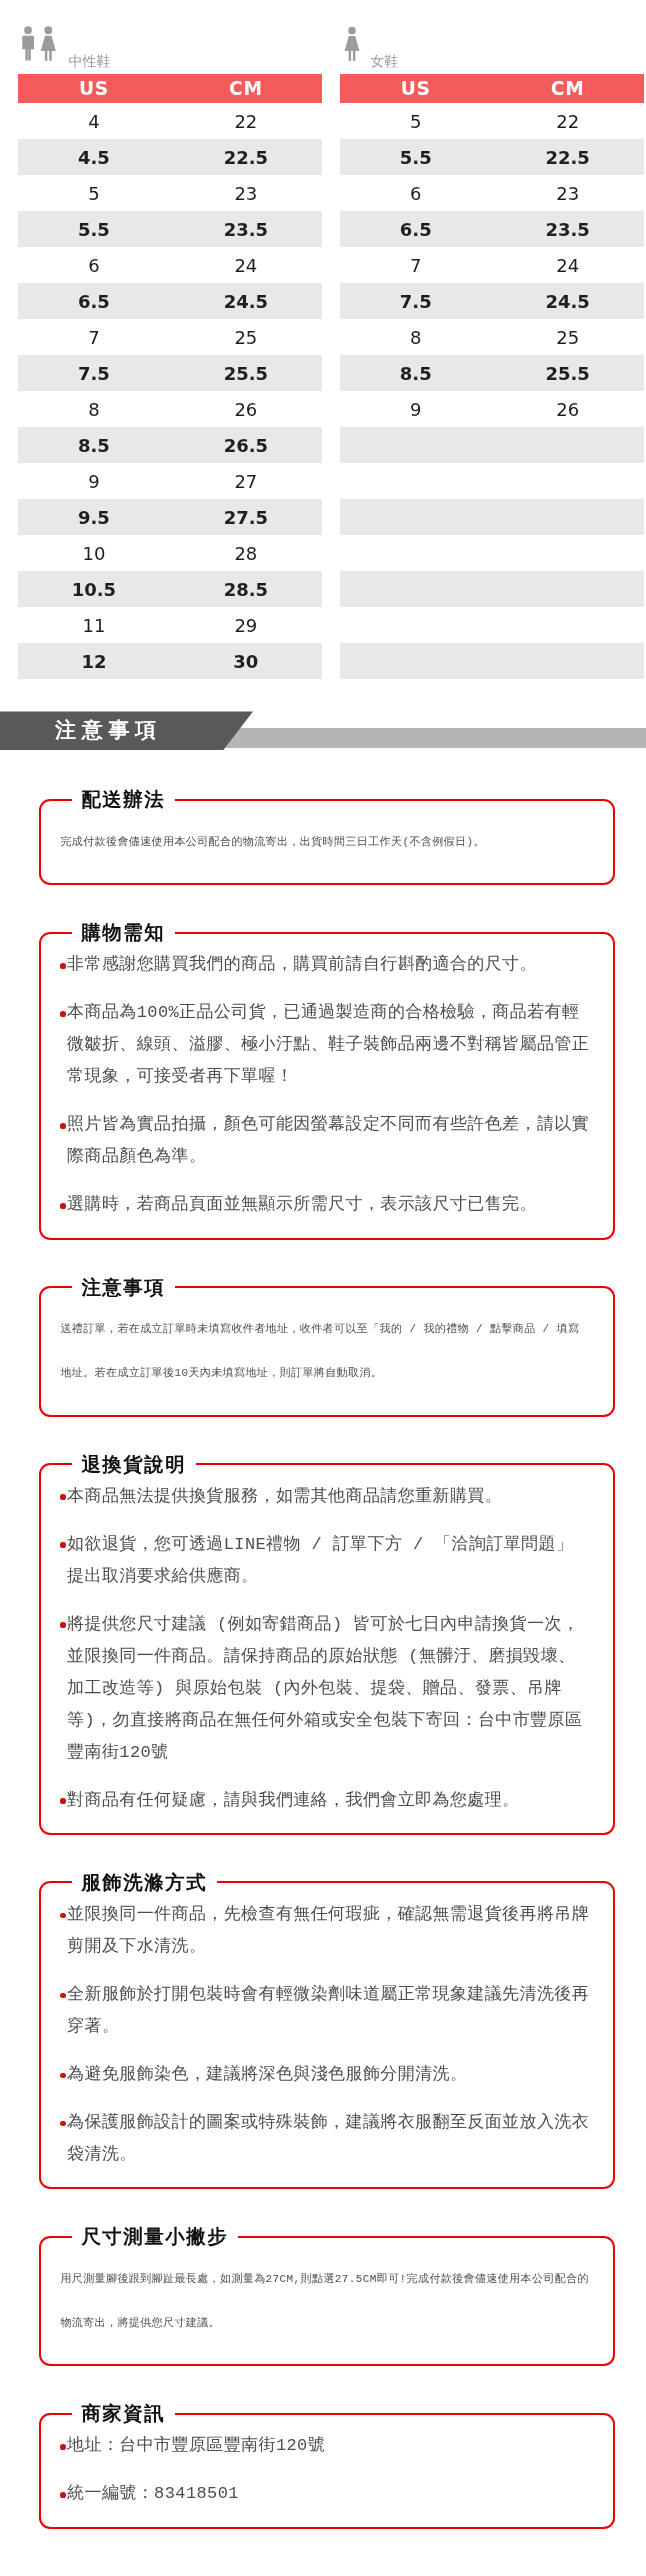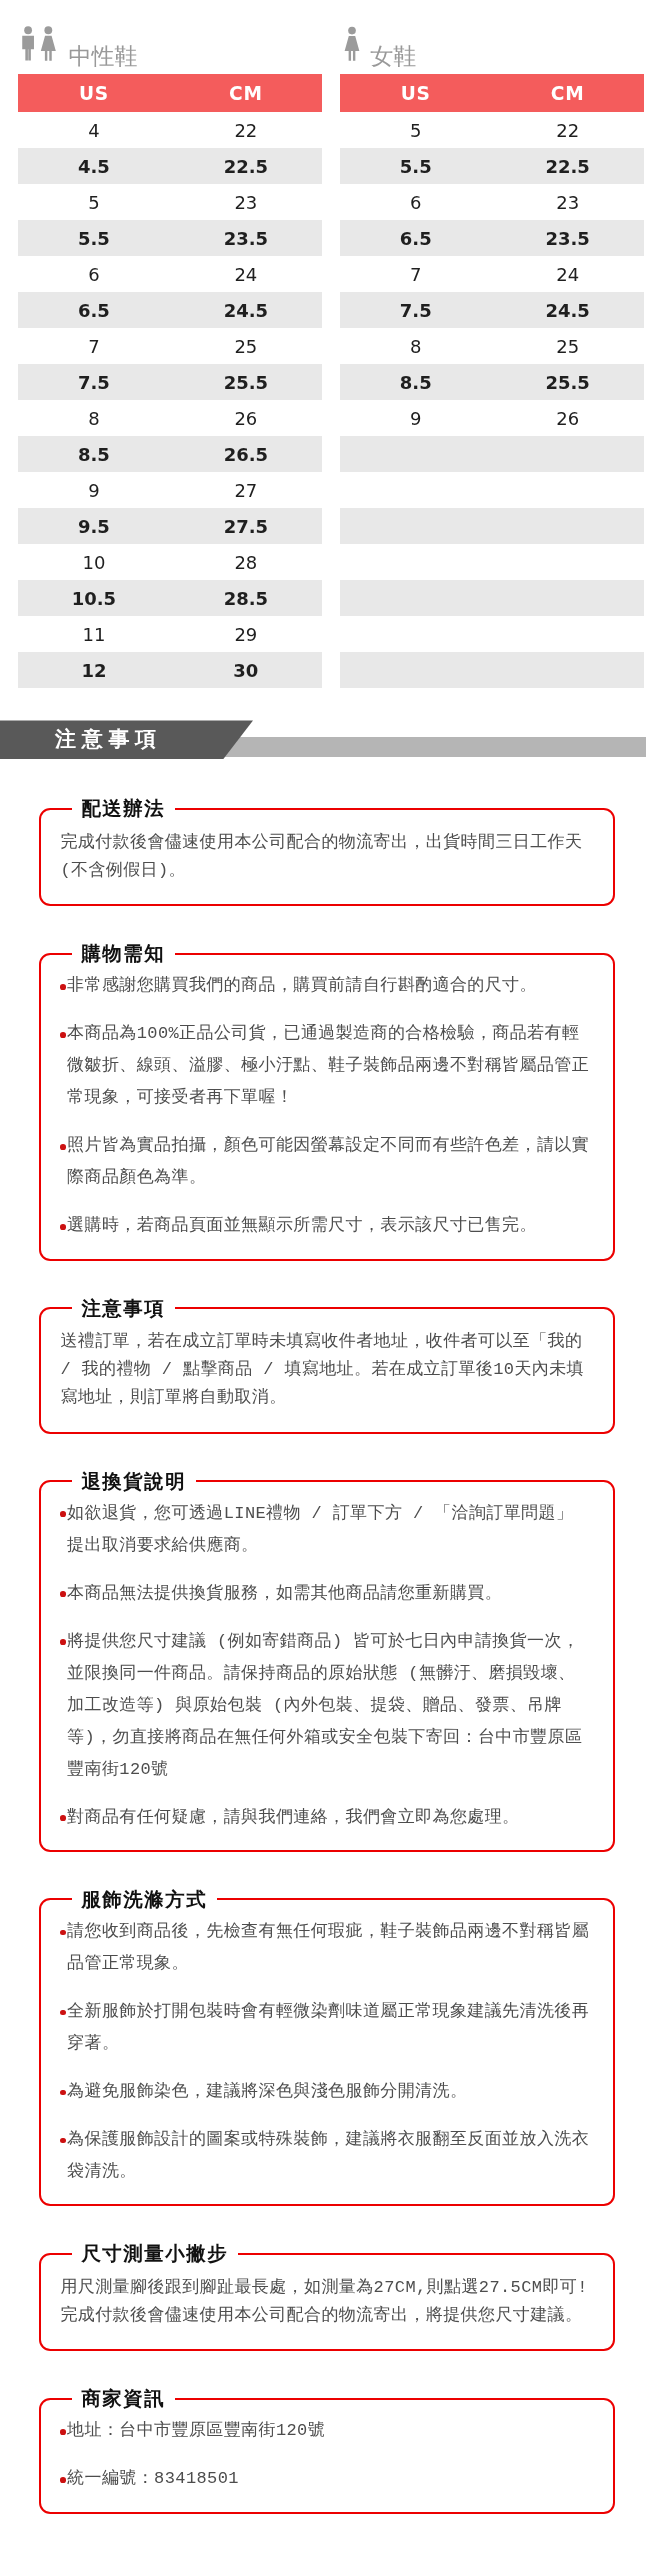--- a/index.html
+++ b/index.html
@@ -19,41 +19,41 @@
   html,body{margin:0;padding:0;background:#fff;}
   body{font-family:"DejaVu Sans","Liberation Sans",sans-serif;}
   .page{width:646px;min-height:2576px;background:#fff;margin:0 auto;overflow:hidden;}
 
   
   .tables-row{display:flex;gap:18px;padding:22.6px 2.4px 0 18px;}
   .size-table{width:305px;}
   .size-table.right{width:305px;}
   .table-label{display:flex;align-items:flex-end;gap:6.5px;height:47px;margin-bottom:4.8px;}
   .table-label svg{display:block;}
-  .label-text{font-size:23px;color:var(--label-gray);line-height:1;padding-bottom:1.6px;}
+  .label-text{font-size:14px;color:var(--label-gray);line-height:1;padding-bottom:1.6px;}
   table{width:100%;border-collapse:collapse;table-layout:fixed;}
-  thead th{background:var(--header-red);color:#fff;font-size:18.6px;font-weight:bold;height:38px;text-align:center;letter-spacing:0.8px;}
+  thead th{background:var(--header-red);color:#fff;font-size:18.6px;font-weight:bold;height:29px;text-align:center;letter-spacing:0.8px;}
   tbody td{height:36px;font-size:18px;color:var(--table-text);text-align:center;}
   tbody tr.alt{background:var(--row-alt);font-weight:bold;}
 
   
   .banner{position:relative;height:39px;margin-top:32px;}
   .banner-bar{position:absolute;left:225px;right:0;top:17px;height:19.4px;background:var(--banner-light);}
   .banner-shape{position:absolute;left:0;top:0;width:253px;height:39px;background:var(--banner-dark);
     clip-path:polygon(0 0,253px 0,223px 100%,0 100%);}
   .banner-shape span{display:block;color:#fff;font-weight:bold;font-size:21px;line-height:39px;
     padding-left:55px;letter-spacing:5.7px;white-space:nowrap;}
 
   
   .sections{padding-top:36px;}
   fieldset.info-box{border:2.4px solid var(--border-red);border-radius:11.3px;
     margin:0 31px 34px 39px;padding:3.2px 22.6px 13px 19.4px;min-width:0;font-family:Liberation Mono, monospace;}
   fieldset.info-box legend{margin-left:11.3px;padding:0 9.7px;font-size:19.4px;font-weight:bold;
     color:var(--title-text);letter-spacing:1.6px;}
-  .para{font-size:17px;line-height:28px;color:var(--body-text);letter-spacing:0.4px;margin:3.2px 0 6.5px;}
+  .para{font-size:11px;line-height:44px;color:var(--body-text);letter-spacing:0.4px;margin:3.2px 0 6.5px;}
   .item{display:flex;gap:1px;margin:0 0 16px;}
   .item:last-child{margin-bottom:3.2px;}
   .dot{flex:0 0 auto;width:5.7px;height:5.7px;border-radius:50%;background:var(--bullet-red);margin-top:13.7px;}
   .txt{font-size:17px;line-height:32px;color:var(--body-text);letter-spacing:0.4px;}
 </style>
 </head>
 <body>
 
 <div class="page">
 
@@ -281,43 +281,43 @@
     <div class="sec-body">
           <div class="para">送禮訂單，若在成立訂單時未填寫收件者地址，收件者可以至「我的 / 我的禮物 / 點擊商品 / 填寫地址。若在成立訂單後10天內未填寫地址，則訂單將自動取消。</div>
         </div>
   </fieldset>
 
   <fieldset class="info-box">
     <legend>退換貨說明</legend>
     <div class="sec-body">
           <div class="item">
             <span class="dot"></span>
+            <span class="txt">本商品無法提供換貨服務，如需其他商品請您重新購買。</span>
+          </div>
+          <div class="item">
+            <span class="dot"></span>
             <span class="txt">如欲退貨，您可透過LINE禮物 / 訂單下方 / 「洽詢訂單問題」提出取消要求給供應商。</span>
           </div>
           <div class="item">
             <span class="dot"></span>
-            <span class="txt">本商品無法提供換貨服務，如需其他商品請您重新購買。</span>
-          </div>
-          <div class="item">
-            <span class="dot"></span>
             <span class="txt">將提供您尺寸建議 (例如寄錯商品) 皆可於七日內申請換貨一次，並限換同一件商品。請保持商品的原始狀態 (無髒汙、磨損毀壞、加工改造等) 與原始包裝 (內外包裝、提袋、贈品、發票、吊牌等)，勿直接將商品在無任何外箱或安全包裝下寄回：台中市豐原區豐南街120號</span>
           </div>
           <div class="item">
             <span class="dot"></span>
             <span class="txt">對商品有任何疑慮，請與我們連絡，我們會立即為您處理。</span>
           </div>
         </div>
   </fieldset>
 
   <fieldset class="info-box">
     <legend>服飾洗滌方式</legend>
     <div class="sec-body">
           <div class="item">
             <span class="dot"></span>
-            <span class="txt">請您收到商品後，先檢查有無任何瑕疵，鞋子裝飾品兩邊不對稱皆屬品管正常現象。</span>
+            <span class="txt">並限換同一件商品，先檢查有無任何瑕疵，確認無需退貨後再將吊牌剪開及下水清洗。</span>
           </div>
           <div class="item">
             <span class="dot"></span>
             <span class="txt">全新服飾於打開包裝時會有輕微染劑味道屬正常現象建議先清洗後再穿著。</span>
           </div>
           <div class="item">
             <span class="dot"></span>
             <span class="txt">為避免服飾染色，建議將深色與淺色服飾分開清洗。</span>
           </div>
           <div class="item">

